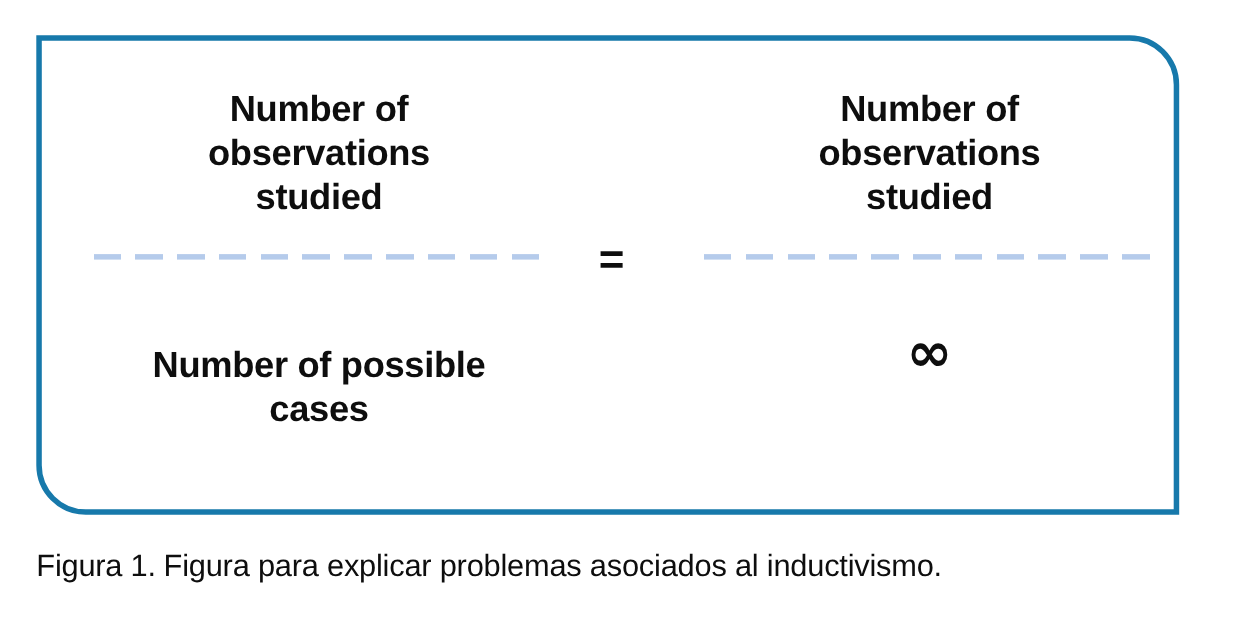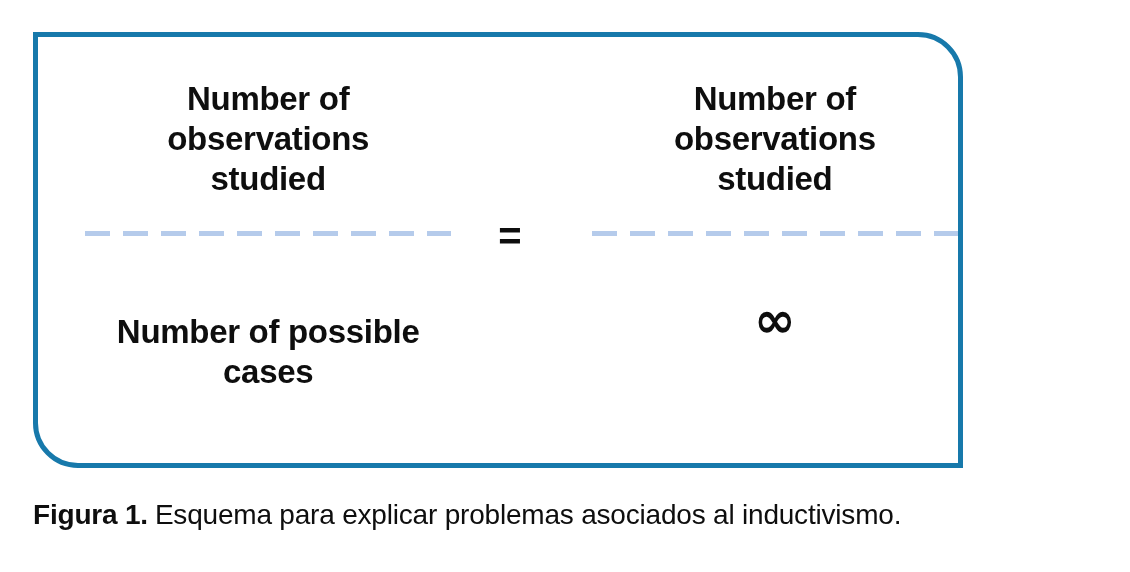--- a/index.html
+++ b/index.html
@@ -10,21 +10,21 @@
   *{margin:0;padding:0;box-sizing:border-box;}
   html,body{width:1130px;height:572px;background:#ffffff;overflow:hidden;}
   body{
     position:relative;
     font-family:"Liberation Sans","DejaVu Sans",sans-serif;
     color:var(--text-color);
   }
   .figure-box{
     position:absolute;
     left:33px;top:32px;
-    width:930px;height:436px;
+    width:1039px;height:436px;
     border:5px solid var(--border-color);
     border-radius:0 45px 0 45px;
     background:#ffffff;
   }
   .equation{
     display:flex;
     align-items:flex-start;
     padding-top:42px;
   }
   .fraction{
@@ -70,21 +70,21 @@
     font-weight:bold;
     text-align:center;
   }
   .caption{
     position:absolute;
     left:33px;top:498px;
     font-size:28px;
     line-height:34px;
     letter-spacing:-0.2px;
   }
-  .caption-label{font-weight:bold;}
+  .caption-label{font-weight:normal;}
   .caption-text{margin-left:7px;}
 </style>
 </head>
 <body>
 
 <div class="figure-box">
   <div class="equation">
 
     <div class="fraction fraction-left">
       <div class="fraction-text numerator">Number of
@@ -102,14 +102,14 @@
 observations
 studied</div>
       <div class="dash-line"></div>
       <div class="denominator-infinity">∞</div>
     </div>
 
   </div>
 </div>
 
 <div class="caption">
-  <span class="caption-label">Figura 1.</span><span class="caption-text">Esquema para explicar problemas asociados al inductivismo.</span>
+  <span class="caption-label">Figura 1.</span><span class="caption-text">Figura para explicar problemas asociados al inductivismo.</span>
 </div>
 
 </body></html>

